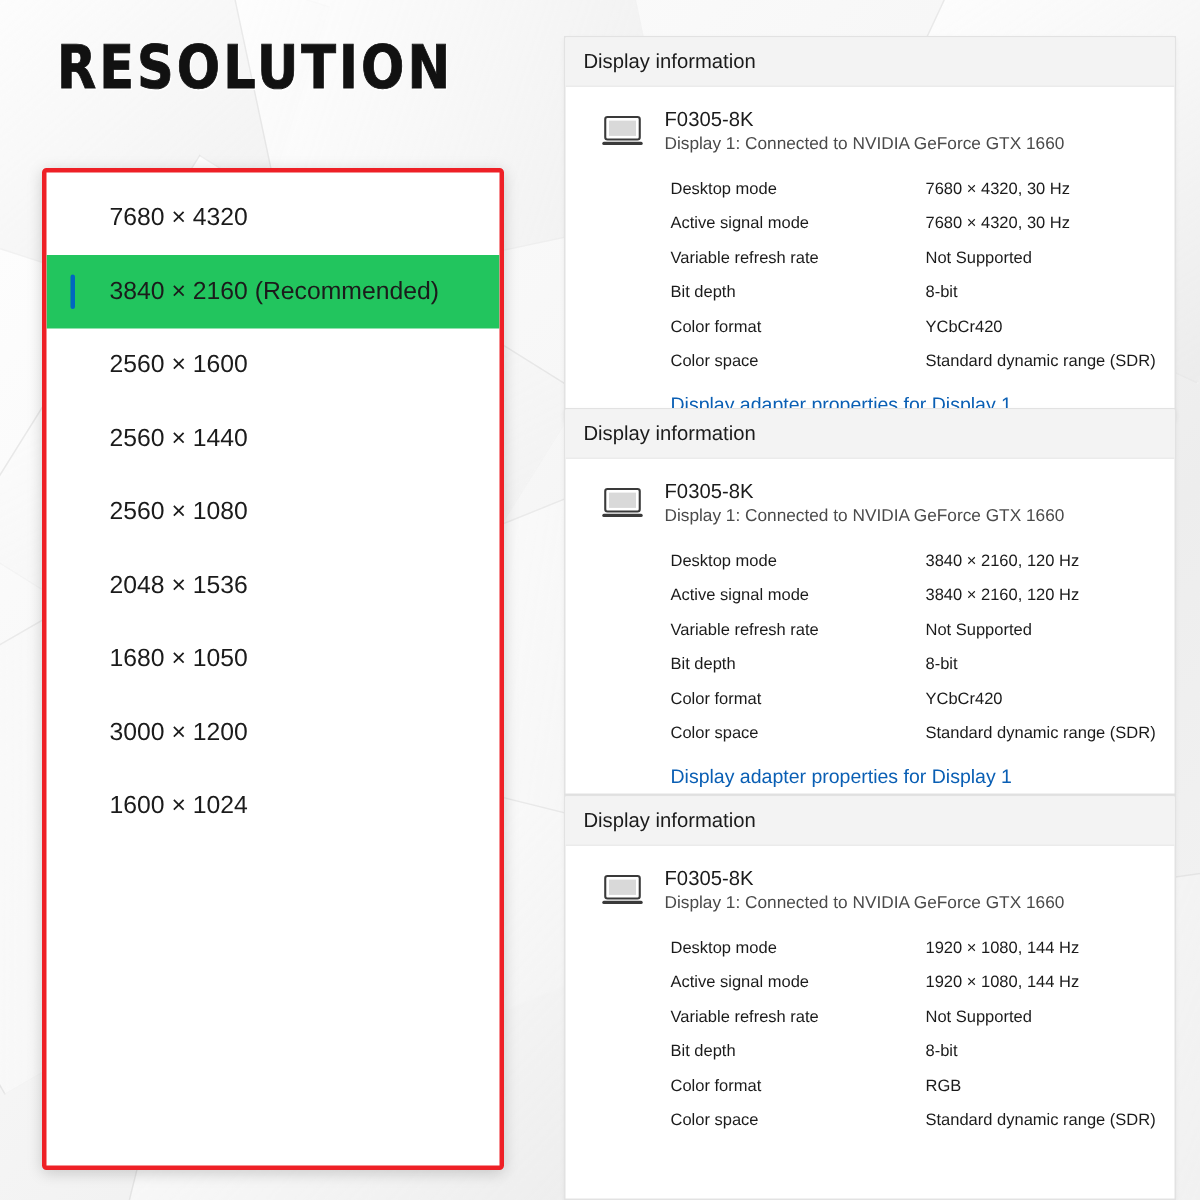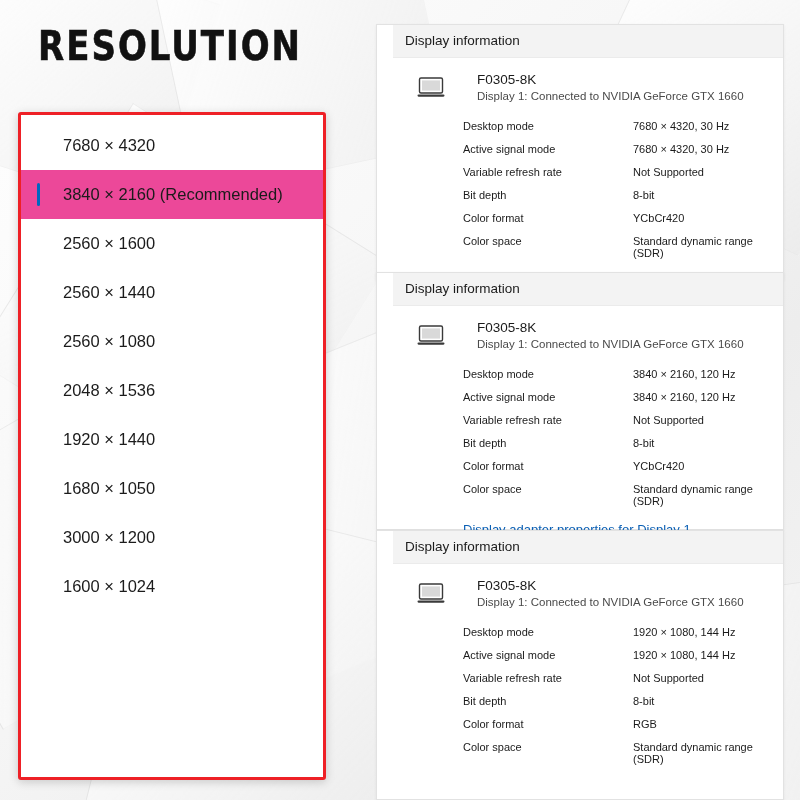--- a/index.html
+++ b/index.html
@@ -50,21 +50,21 @@
     color: #111111;
     -webkit-text-stroke: 0.5px #111;
     text-shadow: 1px 1px 0 rgba(255,255,255,0.8);
     transform: scaleY(1.18);
     transform-origin: left top;
   }
 
   
   .res-panel {
     position: absolute;
-    left: 18px;
+    left: 28px;
     top: 112px;
     width: 302px;
     height: 662px;
     background: #ffffff;
     border: 3px solid #ee2026;
     border-radius: 3px;
     box-shadow: 0 2px 10px rgba(0,0,0,0.18);
     overflow: hidden;
   }
   .res-list {
@@ -77,21 +77,21 @@
   .res-item {
     position: relative;
     height: 49px;
     line-height: 49px;
     padding-left: 42px;
     font-size: 16.5px;
     color: #1b1b1b;
     white-space: nowrap;
   }
   .res-item.selected {
-    background: #ec4899;
+    background: #22c55e;
   }
   .res-item.selected::before {
     content: "";
     position: absolute;
     left: 16px;
     top: 13px;
     width: 3px;
     height: 23px;
     background: #0067c0;
     border-radius: 2px;
@@ -99,42 +99,41 @@
 
   
   .card {
     position: absolute;
     left: 376px;
     width: 408px;
     background: #ffffff;
     border: 1px solid #e2e2e2;
     box-shadow: 0 1px 3px rgba(0,0,0,0.06);
     box-sizing: border-box;
-    padding-left: 16px;
   }
   .card-1 { top: 24px;  height: 256px; }
   .card-2 { top: 272px; height: 258px; }
   .card-3 { top: 530px; height: 270px; }
 
   .card-header {
     height: 32px;
     line-height: 32px;
     padding-left: 12px;
     font-size: 13.5px;
     color: #1b1b1b;
     background: #f3f3f3;
     border-bottom: 1px solid #ebebeb;
   }
   .card-body {
     padding: 14px 12px 6px 12px;
   }
   .monitor-row {
     display: flex;
     align-items: center;
-    gap: 32px;
+    gap: 14px;
     padding-left: 12px;
     margin-bottom: 12px;
   }
   .monitor-icon {
     width: 28px;
     height: 22px;
     flex: 0 0 auto;
     display: block;
   }
   .monitor-texts { display: flex; flex-direction: column; gap: 3px; }
@@ -177,21 +176,20 @@
 <div class="title">RESOLUTION</div>
 
 <div class="res-panel">
   <div class="res-list" id="res-list">
       <div class="res-item">7680 × 4320</div>
       <div class="res-item selected">3840 × 2160 (Recommended)</div>
       <div class="res-item">2560 × 1600</div>
       <div class="res-item">2560 × 1440</div>
       <div class="res-item">2560 × 1080</div>
       <div class="res-item">2048 × 1536</div>
-      <div class="res-item">1920 × 1440</div>
       <div class="res-item">1680 × 1050</div>
       <div class="res-item">3000 × 1200</div>
       <div class="res-item">1600 × 1024</div>
     </div>
 </div>
 
 <div id="cards-root">
     <div class="card card-1">
       <div class="card-header">Display information</div>
       <div class="card-body"><div class="monitor-row">

